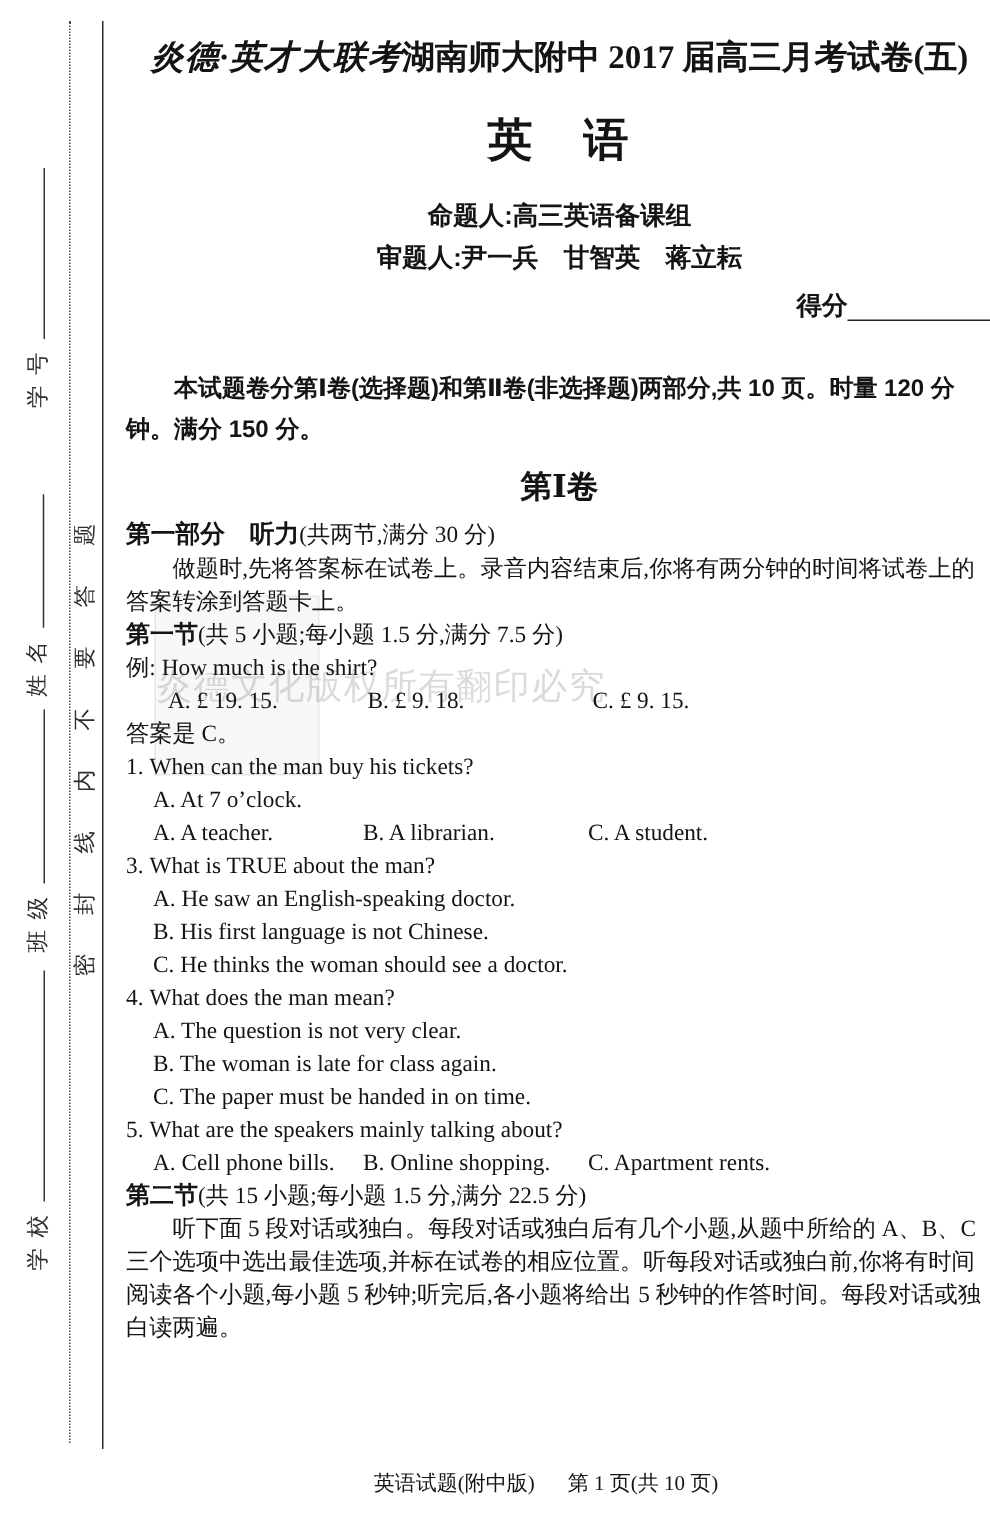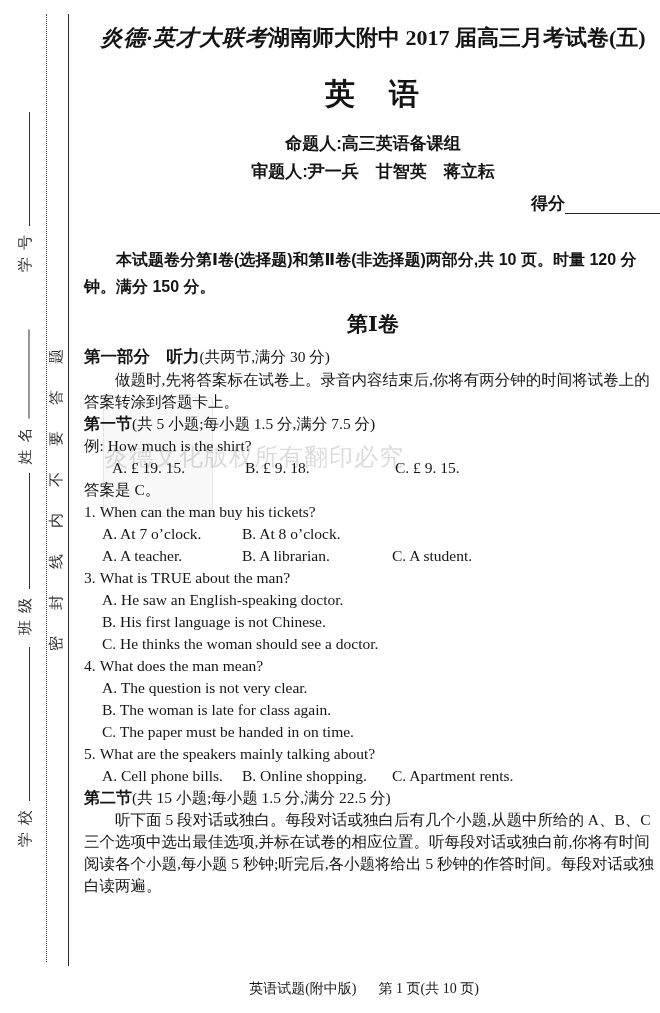--- a/index.html
+++ b/index.html
@@ -137,21 +137,20 @@
       <span>B. £ 9. 18.</span>
       <span>C. £ 9. 15.</span>
     </div>
     <div class="answer-line">答案是 C。</div>
 
     <div class="q-line">
       <span class="q-num">1.</span><span>When can the man buy his tickets?</span>
     </div>
     <div class="q-opts">
       <span>A. At 7 o’clock.</span>
-      <span>B. At 8 o’clock.</span>
     </div>
 
     <div class="q-opts">
       <span>A. A teacher.</span>
       <span>B. A librarian.</span>
       <span>C. A student.</span>
     </div>
 
     <div class="q-line">
       <span class="q-num">3.</span><span>What is TRUE about the man?</span>

